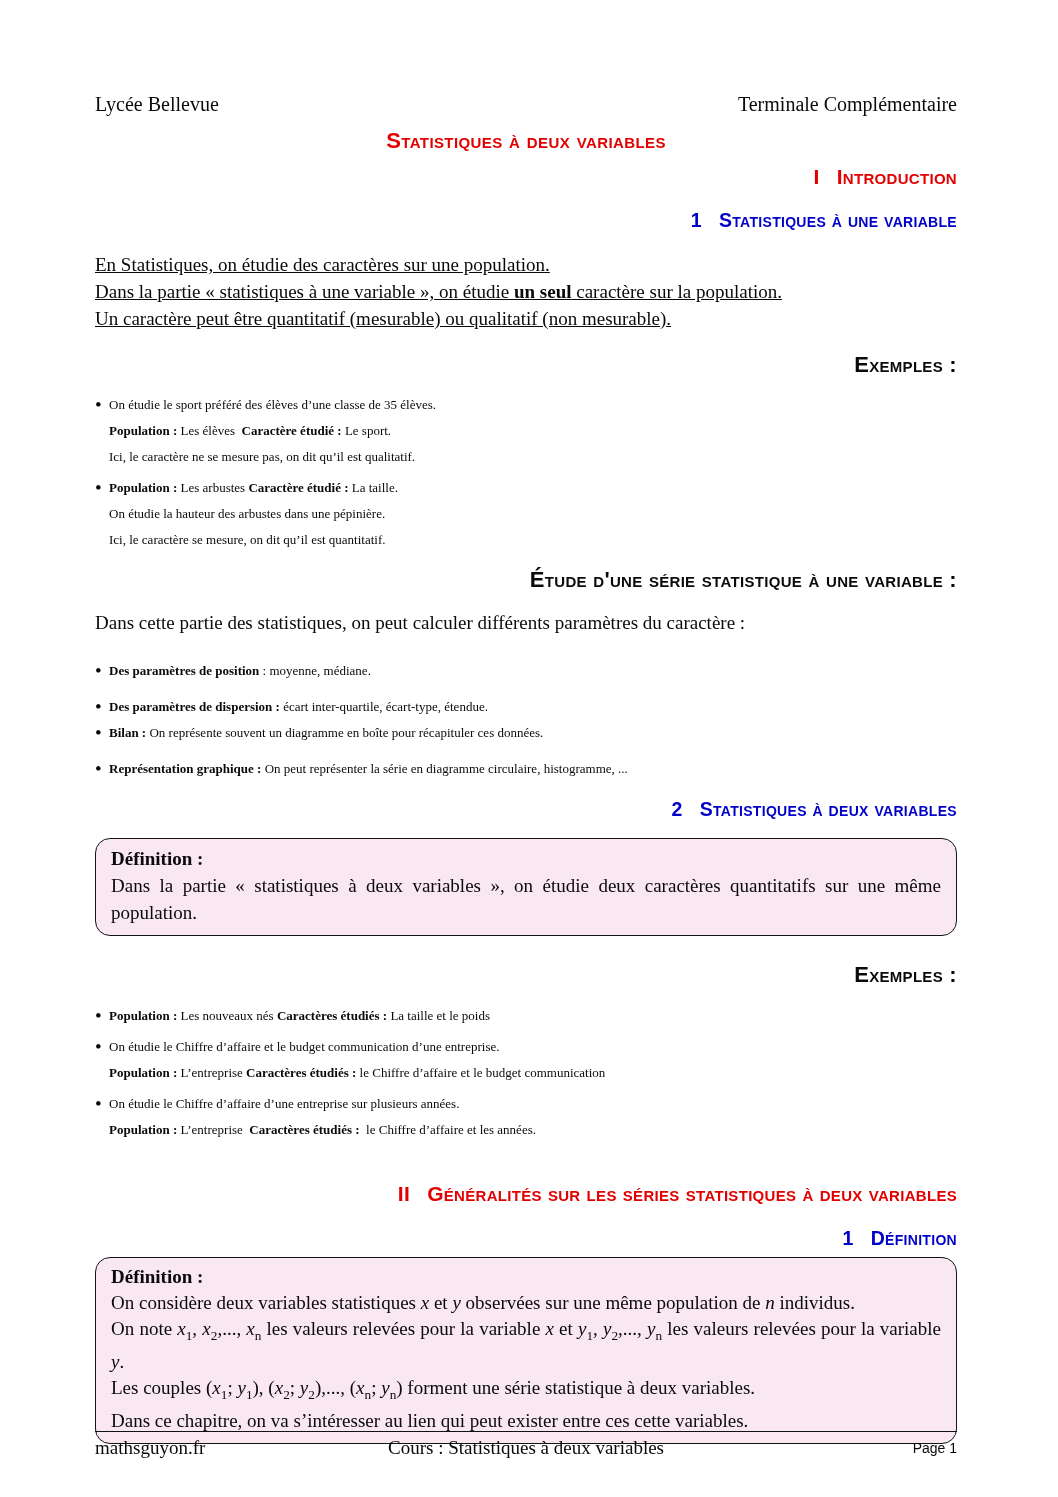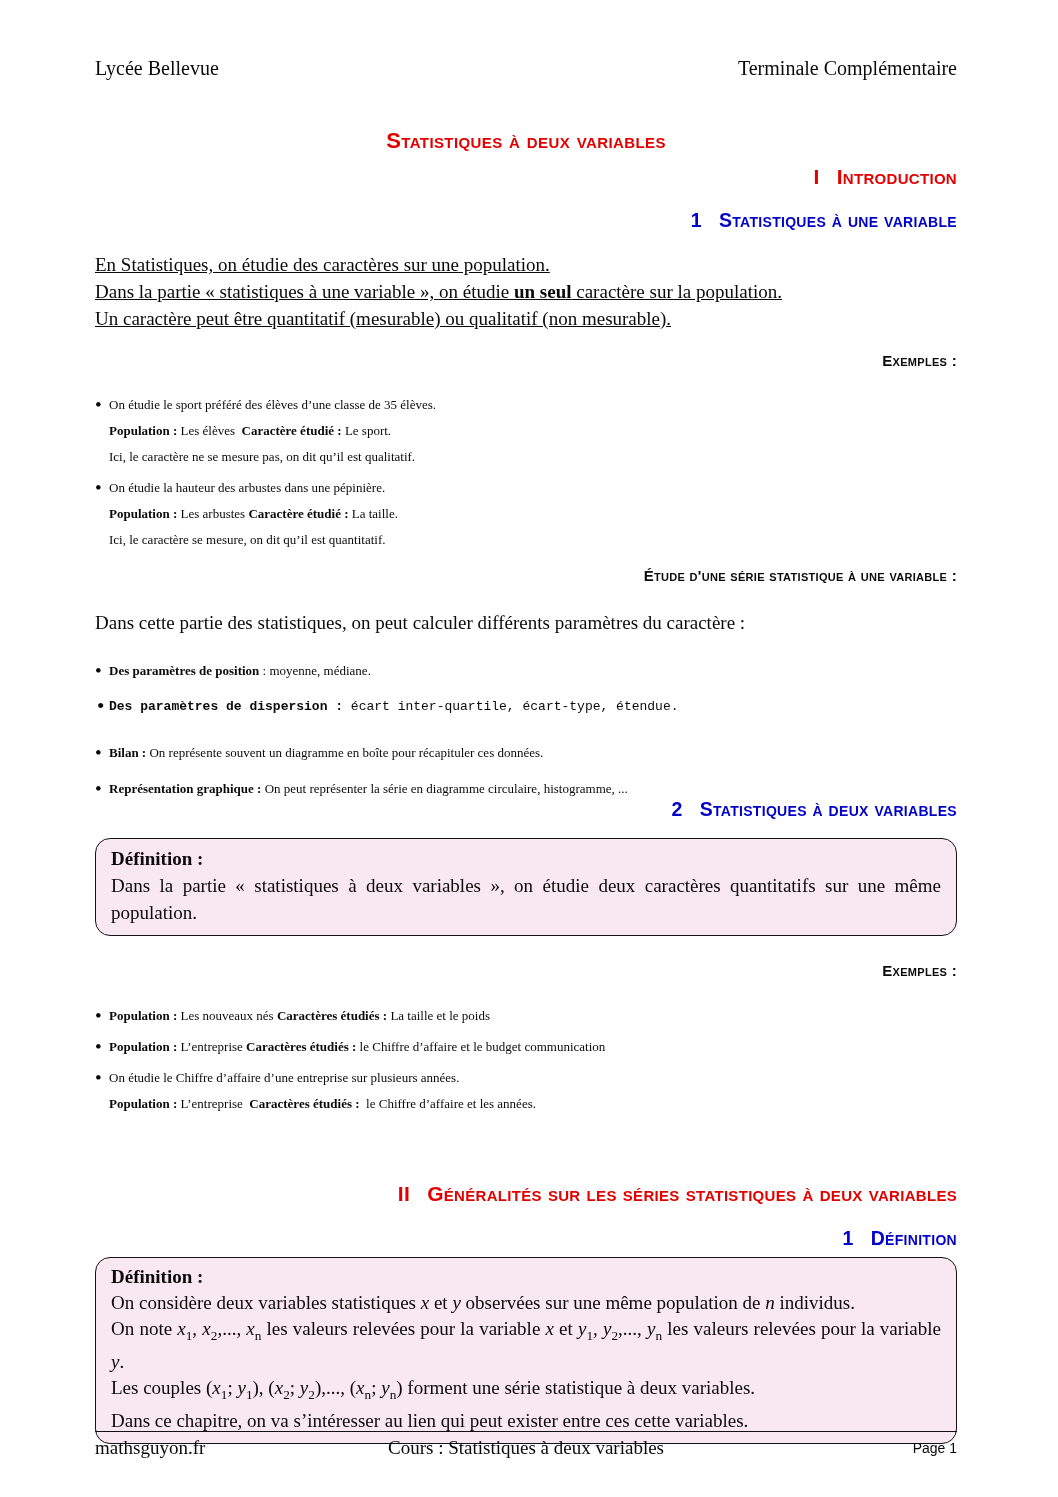--- a/index.html
+++ b/index.html
@@ -13,41 +13,41 @@
   html,body{background:#ffffff;}
   body{font-family:"Liberation Serif", serif;color:var(--ink);}
   .page{
     position:relative;
     width:1058px;height:1497px;
     background:#ffffff;
     overflow:hidden;
     margin:0 auto;
   }
   .block{position:absolute;left:95px;width:862px;}
-  .header-row{display:flex;justify-content:space-between;font-size:20px;}
+  .header-row{display:flex;justify-content:space-between;font-size:20px;margin-top:36px;}
   .title{
     text-align:center;
     font-family:"Liberation Sans", sans-serif;
     font-weight:bold;
     font-variant:small-caps;
     letter-spacing:0.4px;
     color:var(--heading-red);
     font-size:22px;
   }
   .sec,.sub,.parahead{
     font-family:"Liberation Sans", sans-serif;
     font-weight:bold;
     font-variant:small-caps;
     letter-spacing:0.3px;
     white-space:nowrap;
     text-align:right;
   }
   .sec{color:var(--heading-red);font-size:21px;}
   .sub{color:var(--heading-blue);font-size:19.5px;}
-  .parahead{color:#0a0a0a;font-size:15px;}
+  .parahead{color:#0a0a0a;font-size:22px;}
   .sec .num,.sub .num{display:inline-block;margin-right:17px;font-variant:normal;}
   .body-text{font-size:19px;line-height:27px;}
   .line{white-space:nowrap;}
   .list .item{position:relative;padding-left:14px;margin-bottom:5px;font-size:13px;line-height:26px;}
   .list .item::before{
     content:"\2022";
     position:absolute;left:0;top:0;
     font-size:19px;
   }
   .defbox{
@@ -102,37 +102,37 @@
 
   <div class="block parahead" style="top:352px;">Exemples :</div>
 
   <div class="block list" style="top:392px;">
     <div class="item">
       <div class="line">On étudie le sport préféré des élèves d’une classe de 35 élèves.</div>
       <div class="line"><b>Population :</b> Les élèves&nbsp; <b>Caractère étudié :</b> Le sport.</div>
       <div class="line">Ici, le caractère ne se mesure pas, on dit qu’il est qualitatif.</div>
     </div>
     <div class="item">
+      <div class="line"><b>Population :</b> Les arbustes <b>Caractère étudié :</b> La taille.</div>
       <div class="line">On étudie la hauteur des arbustes dans une pépinière.</div>
-      <div class="line"><b>Population :</b> Les arbustes <b>Caractère étudié :</b> La taille.</div>
       <div class="line">Ici, le caractère se mesure, on dit qu’il est quantitatif.</div>
     </div>
   </div>
 
   <div class="block parahead" style="top:567px;">Étude d'une série statistique à une variable :</div>
 
   <div class="block body-text" style="top:609px;">
     <div class="line">Dans cette partie des statistiques, on peut calculer différents paramètres du caractère :</div>
   </div>
 
   <div class="block list" style="top:658px;">
     <div class="item" style="margin-bottom:10px;">
       <div class="line"><b>Des paramètres de position</b> : moyenne, médiane.</div>
     </div>
-    <div class="item" style="margin-bottom:20px;font-family:Liberation Mono, monospace;">
+    <div class="item" style="margin-bottom:0;">
       <div class="line"><b>Des paramètres de dispersion :</b> écart inter-quartile, écart-type, étendue.</div>
     </div>
     <div class="item" style="margin-bottom:10px;">
       <div class="line"><b>Bilan :</b> On représente souvent un diagramme en boîte pour récapituler ces données.</div>
     </div>
     <div class="item">
       <div class="line"><b>Représentation graphique :</b> On peut représenter la série en diagramme circulaire, histogramme, ...</div>
     </div>
   </div>
 
@@ -145,20 +145,21 @@
     <p>Dans la partie « statistiques à deux variables », on étudie deux caractères quantitatifs sur une même population.</p>
   </div>
 
   <div class="block parahead" style="top:962px;">Exemples :</div>
 
   <div class="block list" style="top:1003px;">
     <div class="item">
       <div class="line"><b>Population :</b> Les nouveaux nés <b>Caractères étudiés :</b> La taille et le poids</div>
     </div>
     <div class="item">
+      <div class="line">On étudie le Chiffre d’affaire et le budget communication d’une entreprise.</div>
       <div class="line"><b>Population :</b> L’entreprise <b>Caractères étudiés :</b> le Chiffre d’affaire et le budget communication</div>
     </div>
     <div class="item">
       <div class="line">On étudie le Chiffre d’affaire d’une entreprise sur plusieurs années.</div>
       <div class="line"><b>Population :</b> L’entreprise&nbsp; <b>Caractères étudiés :</b>&nbsp; le Chiffre d’affaire et les années.</div>
     </div>
   </div>
 
   <div class="block sec" style="top:1182px;">
     <span class="num">II</span><span>Généralités sur les séries statistiques à deux variables</span>

